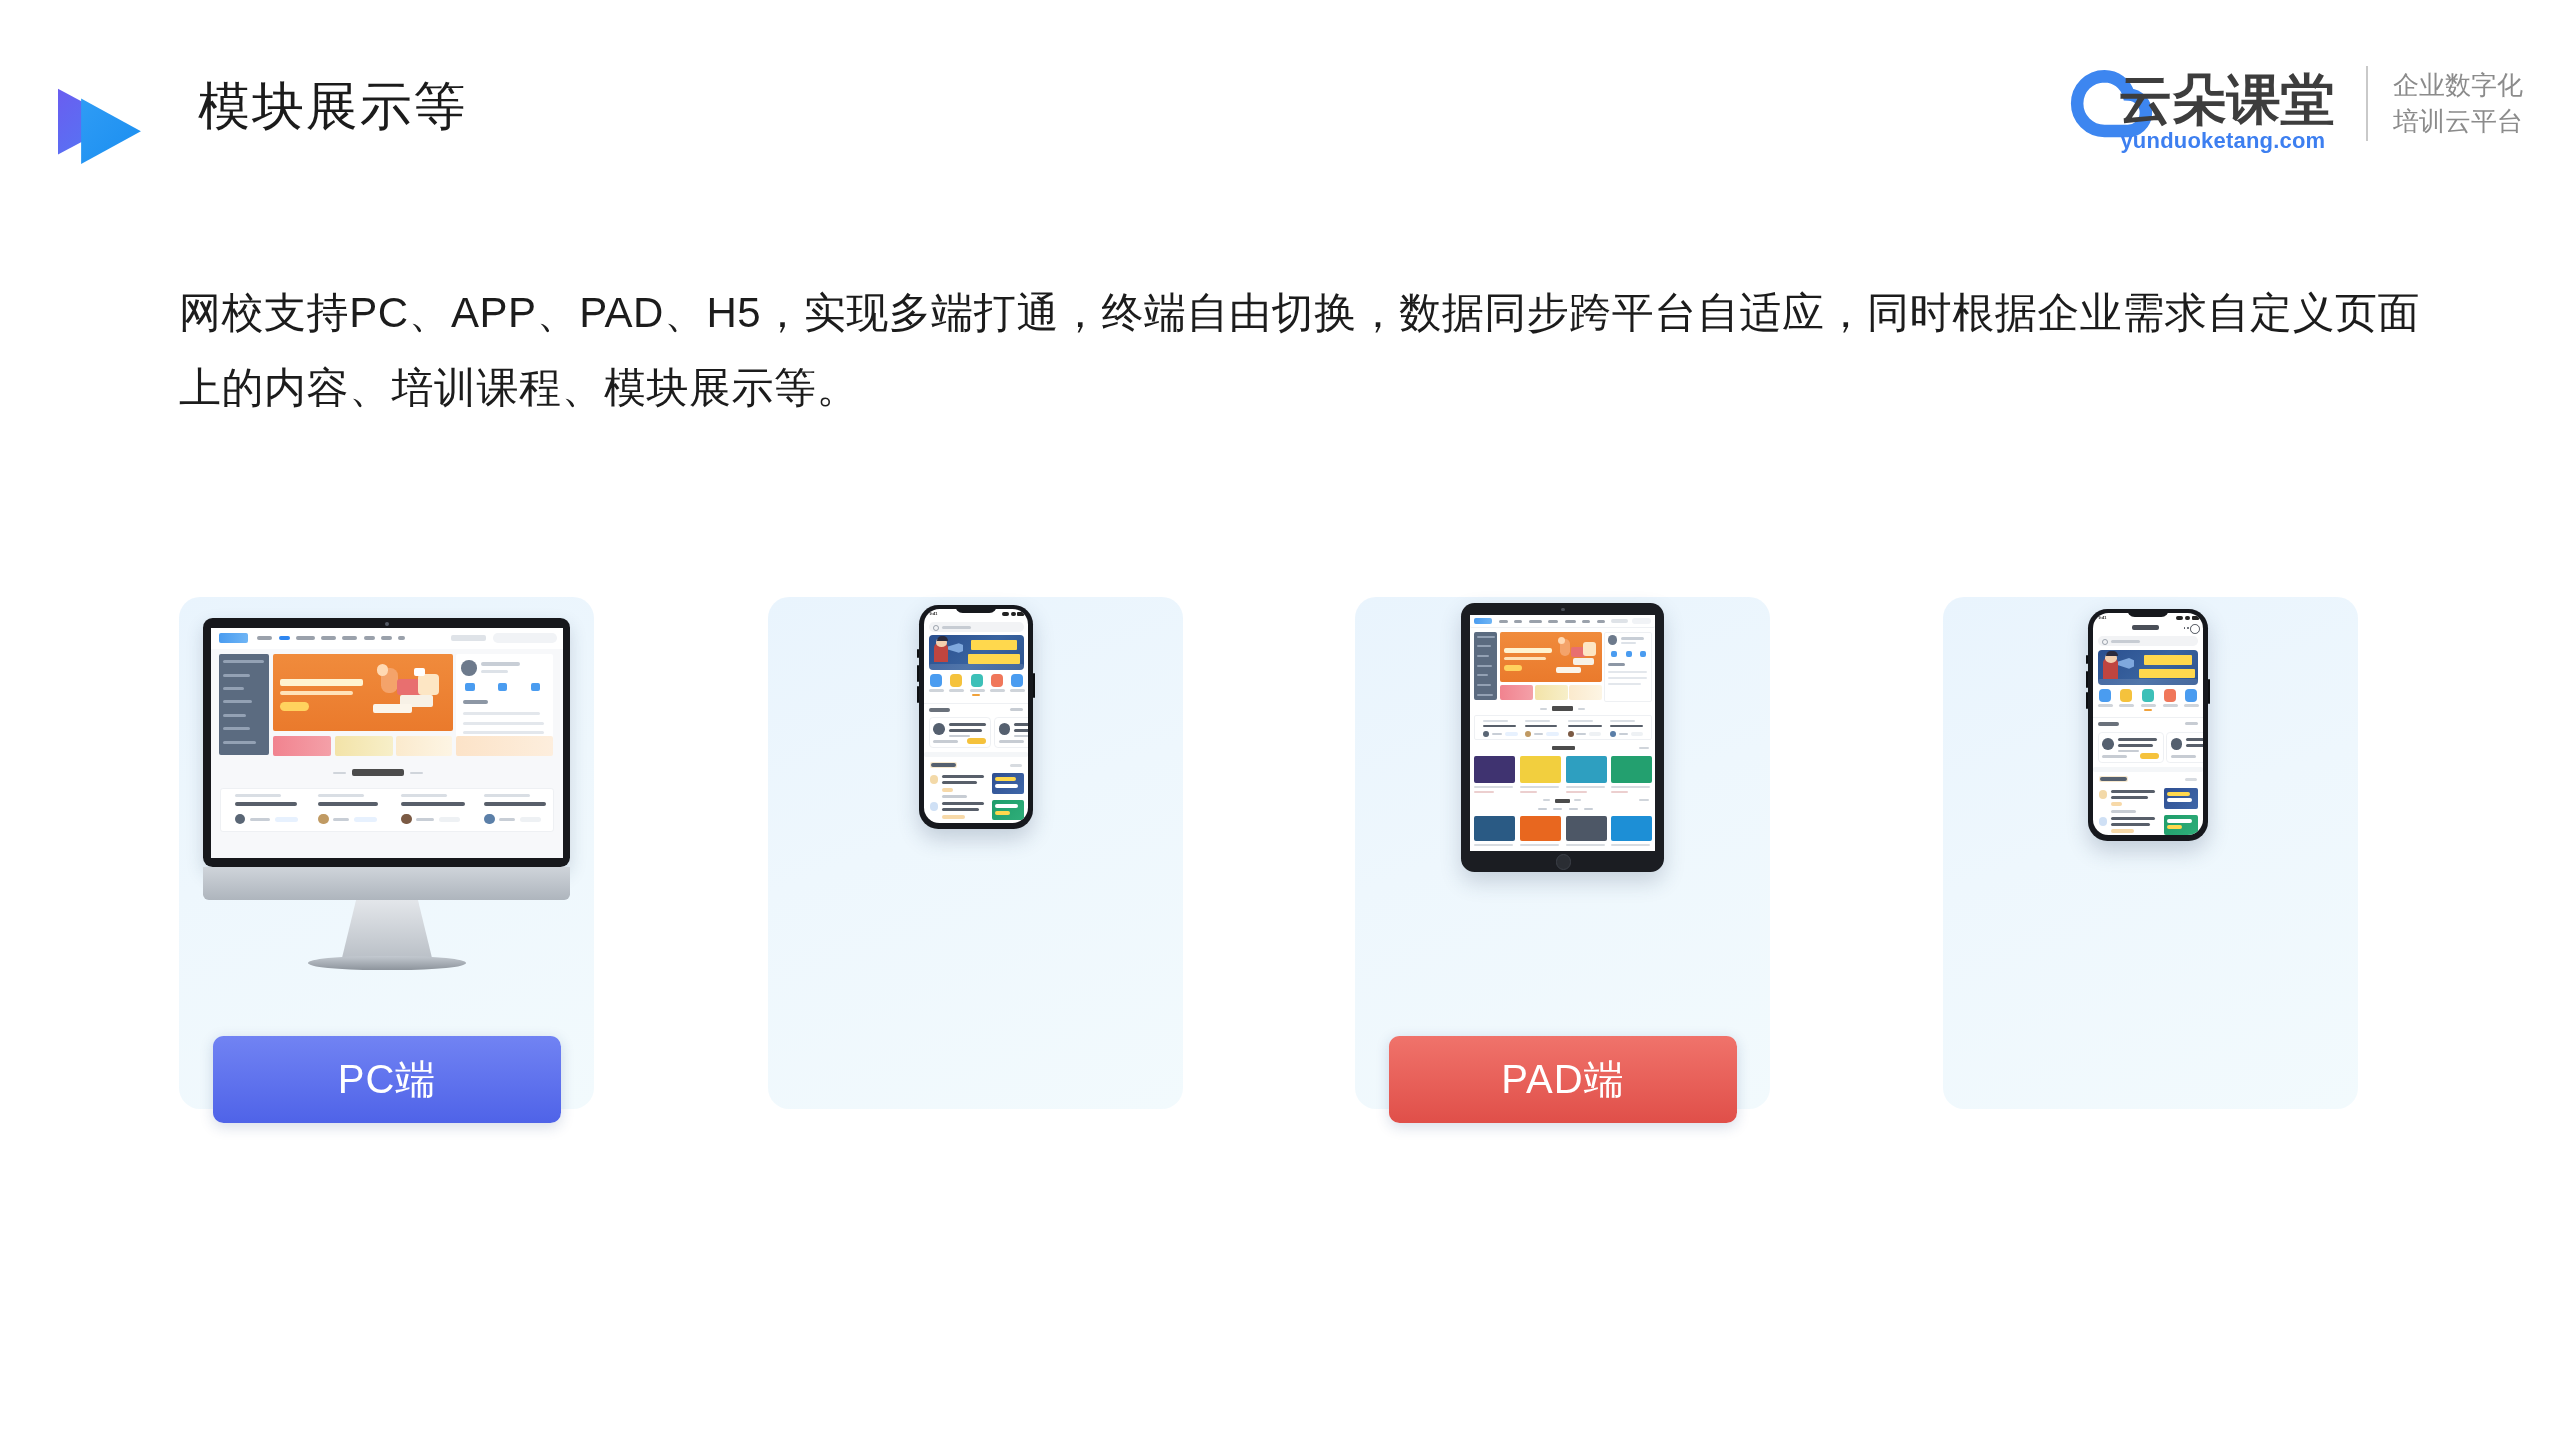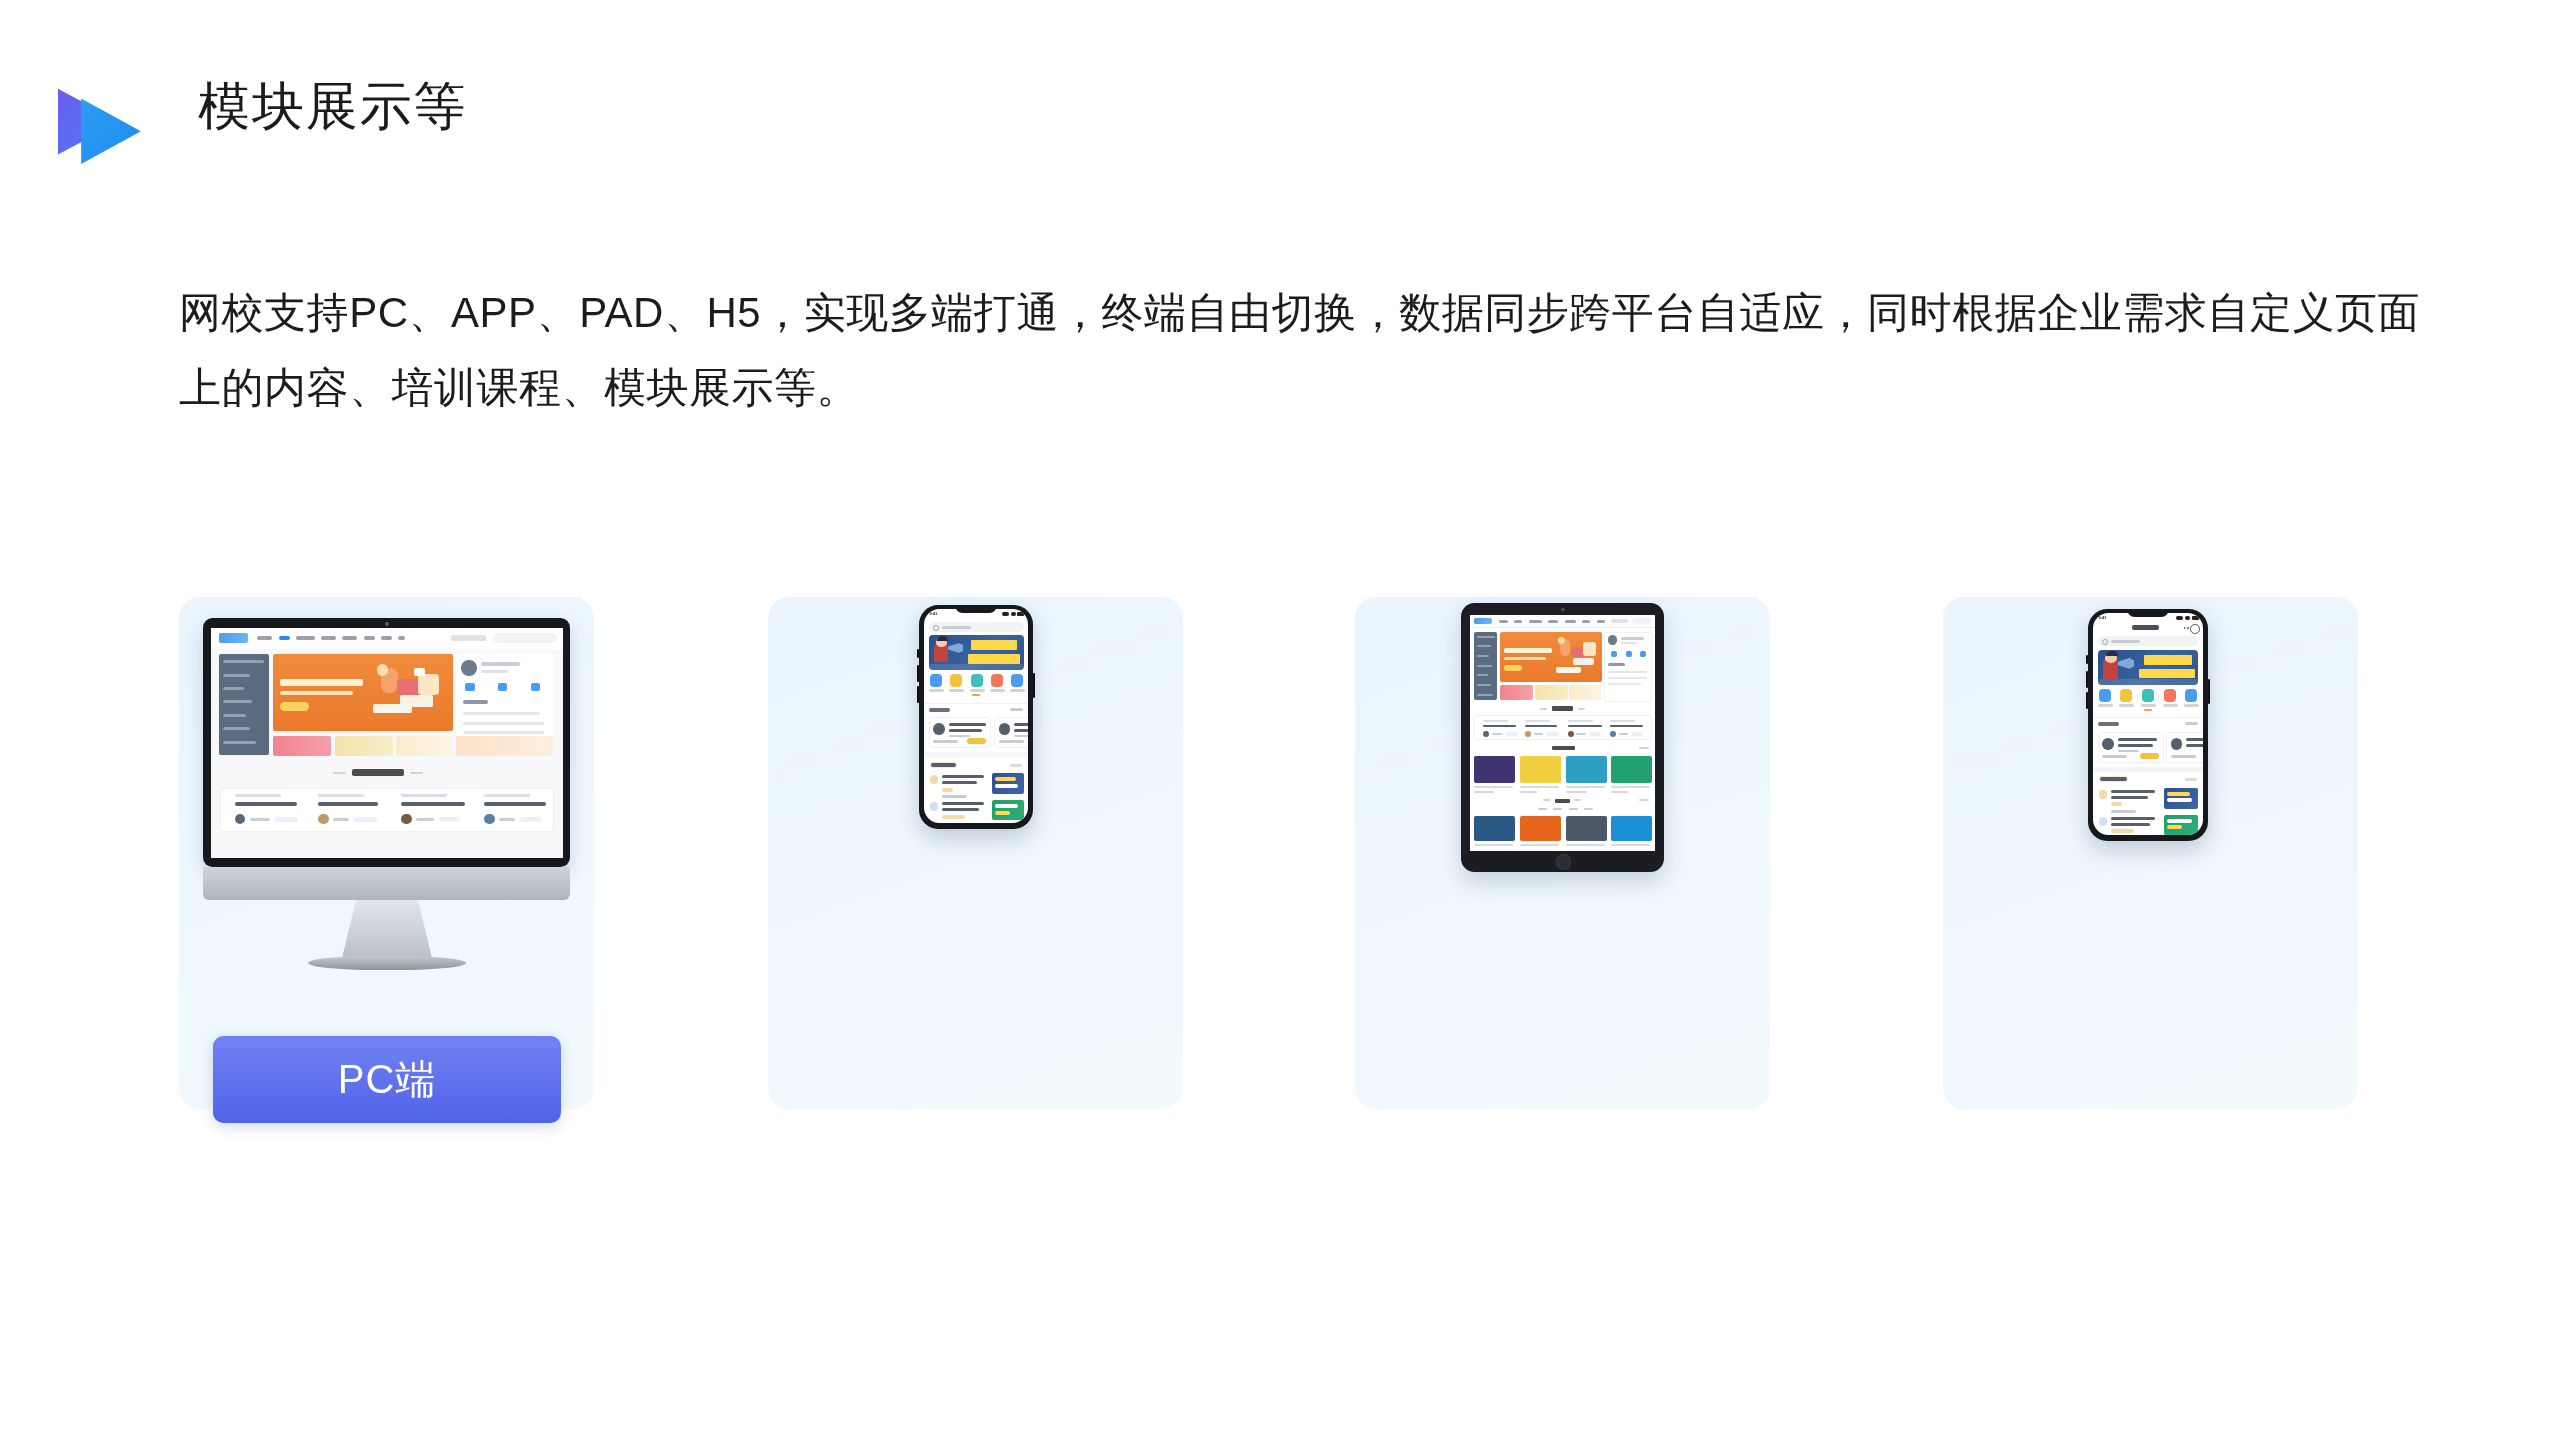--- a/index.html
+++ b/index.html
@@ -169,20 +169,36 @@
             <stop offset="100%" stop-color="#1a8ef0"></stop>
         </linearGradient>
       </defs>
       <polygon points="2,32 66,66 2,100" fill="url(#g1)"></polygon>
       <polygon points="26,42 88,76 26,110" fill="url(#g2)"></polygon>
     </svg>
   </div>
 
   <div class="page-title">模块展示等</div>
 
+  <div class="brand">
+    <div class="brand-logo">
+      <div class="brand-cloud">
+        <svg width="100" height="100" viewBox="0 0 104 104">
+          <path d="M38 22a26 26 0 0 1 25 19 19 19 0 0 1-2 38H38a28 28 0 0 1 0-57z" fill="none" stroke="#3d86f0" stroke-width="13" stroke-linecap="round"></path>
+        </svg>
+      </div>
+      <div class="brand-cn">云朵课堂</div>
+      <div class="brand-url">yunduoketang.com</div>
+    </div>
+    <div class="brand-divider"></div>
+    <div class="brand-tag">
+      <div>企业数字化</div>
+      <div>培训云平台</div>
+    </div>
+  </div>
 </div>
 
 <div class="intro">网校支持PC、APP、PAD、H5，实现多端打通，终端自由切换，数据同步跨平台自适应，同时根据企业需求自定义页面上的内容、培训课程、模块展示等。</div>
 
 <div class="cards">
 
   <div class="card-wrap c0">
     <div class="card-bg"></div>
     <div class="device-slot">
       <div class="imac">
@@ -494,20 +510,21 @@
           <div class="tile" style="left:50px;top:201px;width:41px;height:25px;background:#e8671f"></div>
           <div class="tile-cap" style="left:50px;top:229px;width:39px"></div>
           <div class="tile" style="left:96px;top:201px;width:41px;height:25px;background:#4d5766"></div>
           <div class="tile-cap" style="left:96px;top:229px;width:39px"></div>
           <div class="tile" style="left:141px;top:201px;width:41px;height:25px;background:#1d8fd6"></div>
           <div class="tile-cap" style="left:141px;top:229px;width:39px"></div>
         </div>
         <div class="tab-home"></div>
       </div>
     </div>
+    <div class="cta pad">PAD端</div>
   </div>
 
   <div class="card-wrap c3">
     <div class="card-bg"></div>
     <div class="device-slot">
       <div class="phone" style="left:145px;top:11.6px;width:120px;height:232px">
         <div class="notch"></div>
         <div class="ph-btn" style="top:46px;height:9.7px"></div>
         <div class="ph-btn" style="top:62px;height:17.4px"></div>
         <div class="ph-btn" style="top:83px;height:17.4px"></div>

